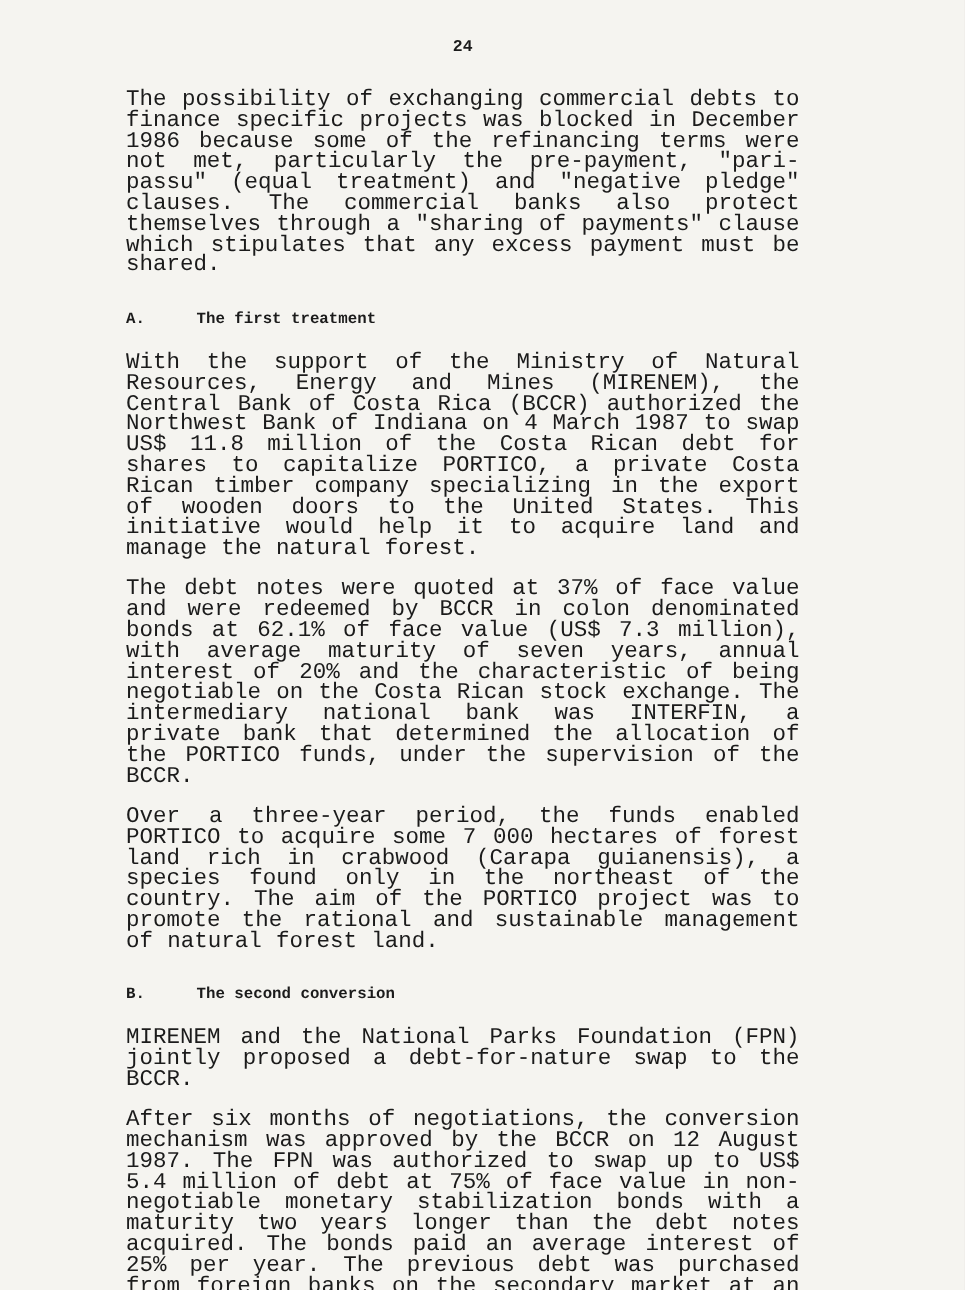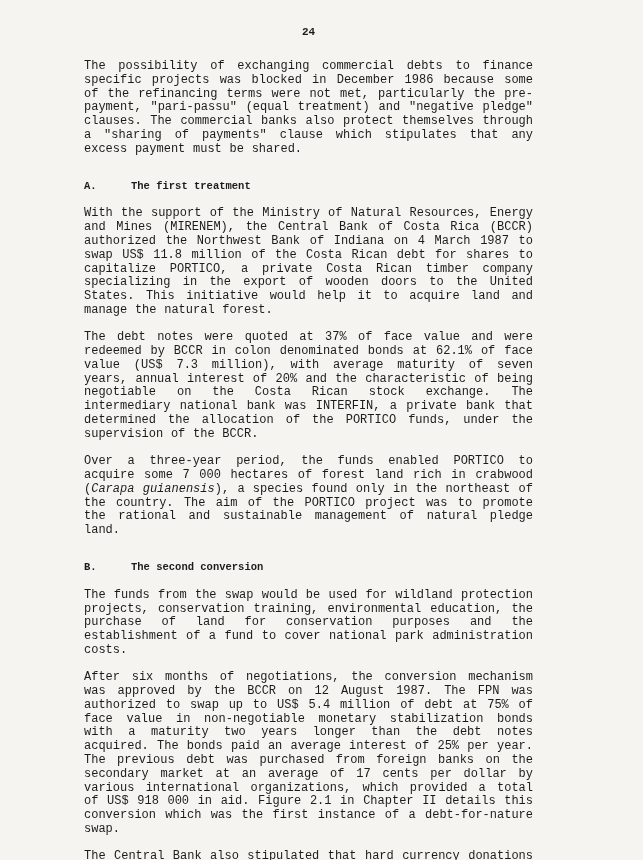--- a/index.html
+++ b/index.html
@@ -22,67 +22,66 @@
     padding: 26px 110px 10px 84px;
     overflow: hidden;
   }
   .page-number {
     text-align: center;
     font-size: 11px;
     font-weight: bold;
     margin: 0 0 22px 0;
   }
   p.para {
-    font-size: 12px;
+    font-size: 15px;
     line-height: 13.8px;
     text-align: justify;
     margin: 0 0 13.5px 0;
     word-spacing: 0.5px;
   }
   .heading {
     display: flex;
     font-size: 10.5px;
     line-height: 13.8px;
     font-weight: bold;
     margin: 23px 0 14px 0;
   }
   .heading .label {
     width: 47px;
     flex: 0 0 47px;
   }
   .italic {
-    font-style: italic;
   }
 </style>
 </head>
 <body>
 
 <div class="page">
 
   <div class="page-number">24</div>
 
   <p class="para">The possibility of exchanging commercial debts to finance specific projects was blocked in December 1986 because some of the refinancing terms were not met, particularly the pre-payment, "pari-passu" (equal treatment) and "negative pledge" clauses. The commercial banks also protect themselves through a "sharing of payments" clause which stipulates that any excess payment must be shared.</p>
 
   <div class="heading">
     <span class="label">A.</span>
     <span>The first treatment</span>
   </div>
 
   <p class="para">With the support of the Ministry of Natural Resources, Energy and Mines (MIRENEM), the Central Bank of Costa Rica (BCCR) authorized the Northwest Bank of Indiana on 4 March 1987 to swap US$ 11.8 million of the Costa Rican debt for shares to capitalize PORTICO, a private Costa Rican timber company specializing in the export of wooden doors to the United States. This initiative would help it to acquire land and manage the natural forest.</p>
 
   <p class="para">The debt notes were quoted at 37% of face value and were redeemed by BCCR in colon denominated bonds at 62.1% of face value (US$ 7.3 million), with average maturity of seven years, annual interest of 20% and the characteristic of being negotiable on the Costa Rican stock exchange. The intermediary national bank was INTERFIN, a private bank that determined the allocation of the PORTICO funds, under the supervision of the BCCR.</p>
 
-  <p class="para"><span>Over a three-year period, the funds enabled PORTICO to acquire some 7 000 hectares of forest land rich in crabwood (</span><span class="italic">Carapa guianensis</span><span>), a species found only in the northeast of the country. The aim of the PORTICO project was to promote the rational and sustainable management of natural pledge land.</span></p>
+  <p class="para"><span>Over a three-year period, the funds enabled PORTICO to acquire some 7 000 hectares of forest land rich in crabwood (</span><span class="italic">Carapa guianensis</span><span>), a species found only in the northeast of the country. The aim of the PORTICO project was to promote the rational and sustainable management of natural forest land.</span></p>
 
 
   <div class="heading">
     <span class="label">B.</span>
     <span>The second conversion</span>
   </div>
 
+  <p class="para">MIRENEM and the National Parks Foundation (FPN) jointly proposed a debt-for-nature swap to the BCCR.</p>
 
-  <p class="para">The funds from the swap would be used for wildland protection projects, conservation training, environmental education, the purchase of land for conservation purposes and the establishment of a fund to cover national park administration costs.</p>
 
   <p class="para">After six months of negotiations, the conversion mechanism was approved by the BCCR on 12 August 1987. The FPN was authorized to swap up to US$ 5.4 million of debt at 75% of face value in non-negotiable monetary stabilization bonds with a maturity two years longer than the debt notes acquired. The bonds paid an average interest of 25% per year. The previous debt was purchased from foreign banks on the secondary market at an average of 17 cents per dollar by various international organizations, which provided a total of US$ 918 000 in aid. Figure 2.1 in Chapter II details this conversion which was the first instance of a debt-for-nature swap.</p>
 
   <p class="para">The Central Bank also stipulated that hard currency donations to acquire the debt instruments should come from conservation-oriented individuals or bodies.</p>
 
 </div>
 
 </body></html>

